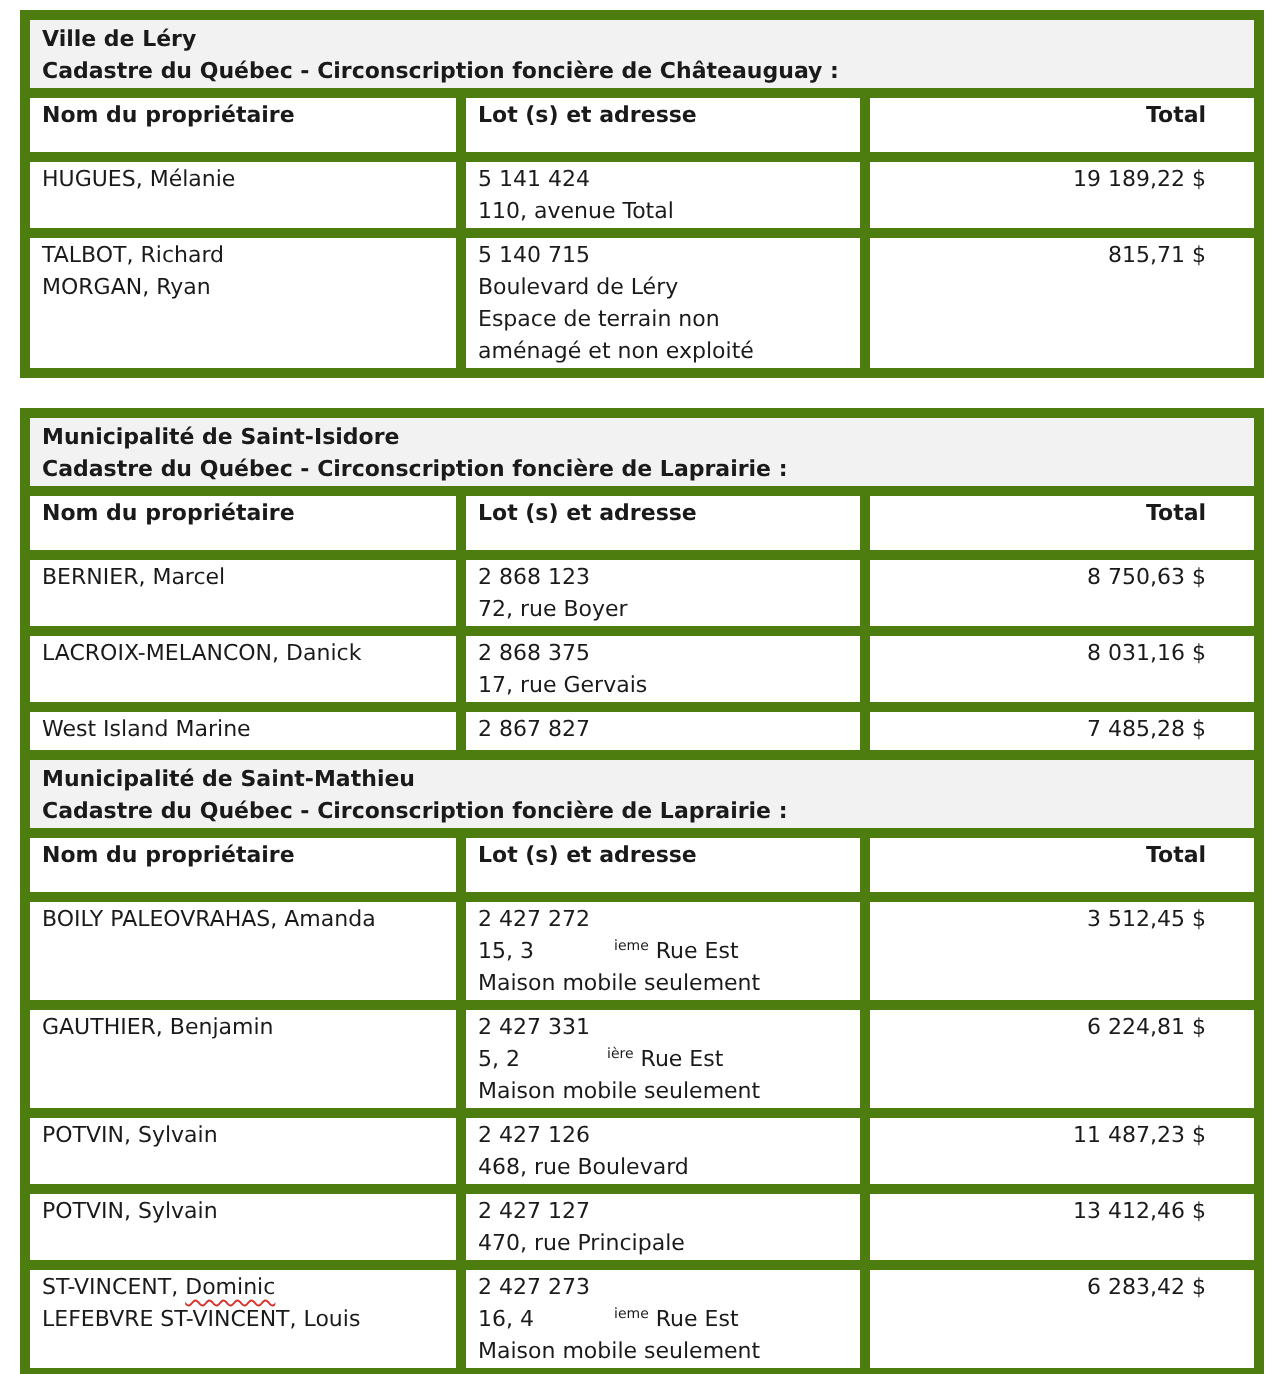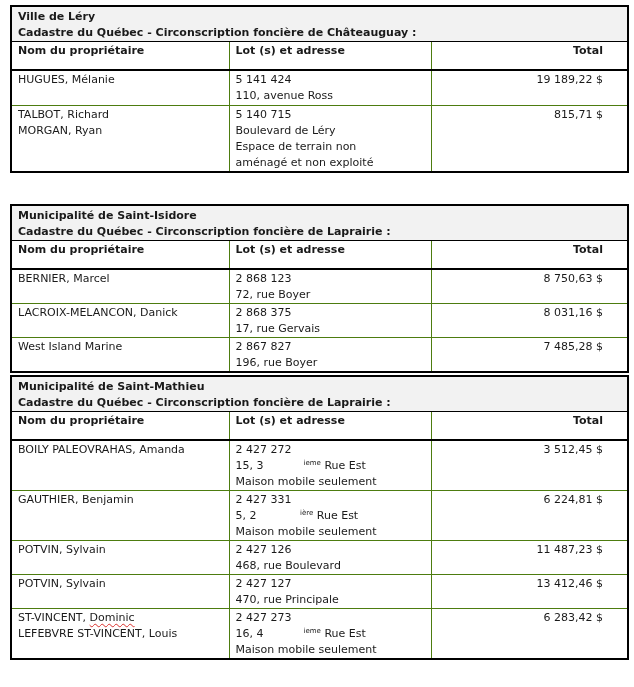--- a/index.html
+++ b/index.html
@@ -1,21 +1,21 @@
 <!DOCTYPE html>
 <html><head>
 <meta charset="utf-8">
 <style>
   html, body { margin: 0; padding: 0; background: #ffffff; }
   body { width: 634px; height: 687px; position: relative; overflow: hidden;
          font-family: "DejaVu Sans", sans-serif; font-size: 11px; color: #1a1a1a; }
   .section { position: absolute; left: 10px; width: 617px; }
   table { border-collapse: collapse; width: 617px; table-layout: fixed; }
   col.c1 { width: 218px; } col.c2 { width: 202px; } col.c3 { width: 197px; }
-  td { border: 1px solid #4d7c0f; padding: 1px 24px 0 6px; vertical-align: top; line-height: 16px; }
+  td { border: 5px solid #4d7c0f; padding: 1px 24px 0 6px; vertical-align: top; line-height: 16px; }
   .hdr td { background: #f2f2f2; font-weight: bold; border-bottom: 1px solid #000; padding-top: 2px; }
   .colhdr td { font-weight: bold; height: 26px; border-bottom: 2.5px solid #000; }
   .outer { border: 2px solid #000; }
   .right { text-align: right; }
   .line { display: block; white-space: nowrap; }
   sup { font-size: 7px; vertical-align: 4px; line-height: 0; margin-left: 40px; }
   .squiggle { text-decoration: underline wavy #d9302c; text-decoration-thickness: 1px; text-underline-offset: 2px; }
 </style>
 </head>
 <body>
@@ -38,21 +38,21 @@
     <td>Nom du propriétaire</td>
     <td>Lot (s) et adresse</td>
     <td class="right">Total</td>
   </tr>
   <tr style="height:35px;">
     <td>
             <span class="line">HUGUES, Mélanie</span>
           </td>
     <td>
             <span class="line">5 141 424</span>
-        <span class="line">110, avenue Ross</span>
+        <span class="line">110, avenue Total</span>
           </td>
     <td class="right"><span>19 189,22 $</span></td>
   </tr>
   <tr style="height:66px;">
     <td>
             <span class="line">TALBOT, Richard</span>
         <span class="line">MORGAN, Ryan</span>
           </td>
     <td>
             <span class="line">5 140 715</span>

